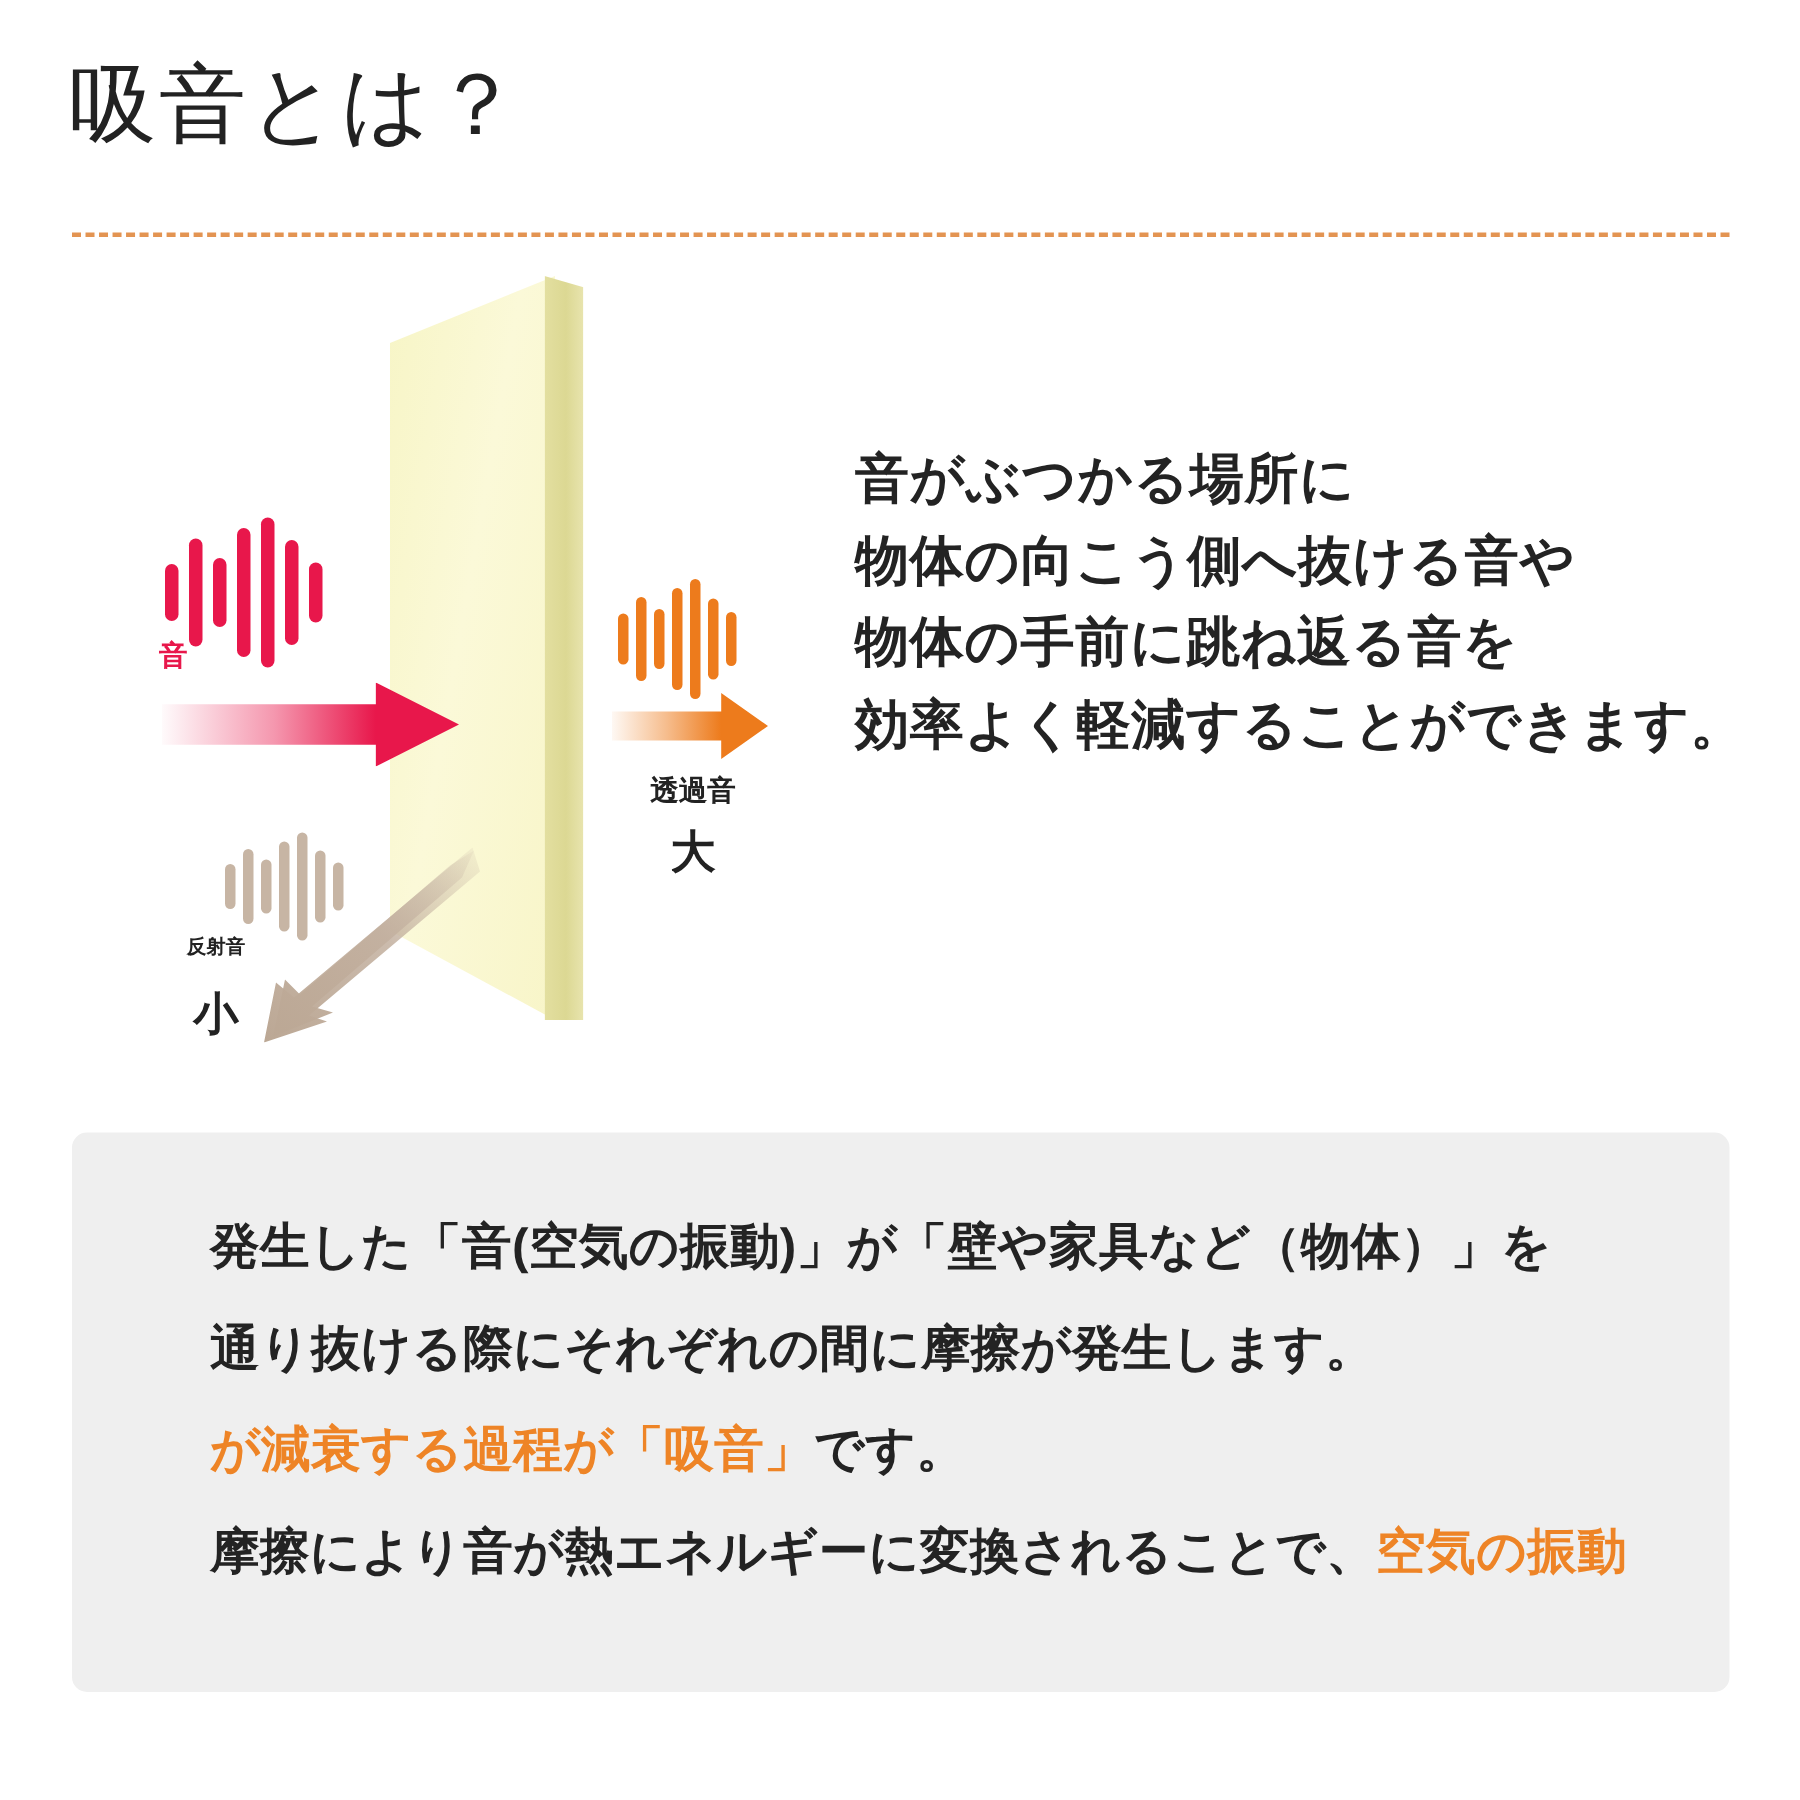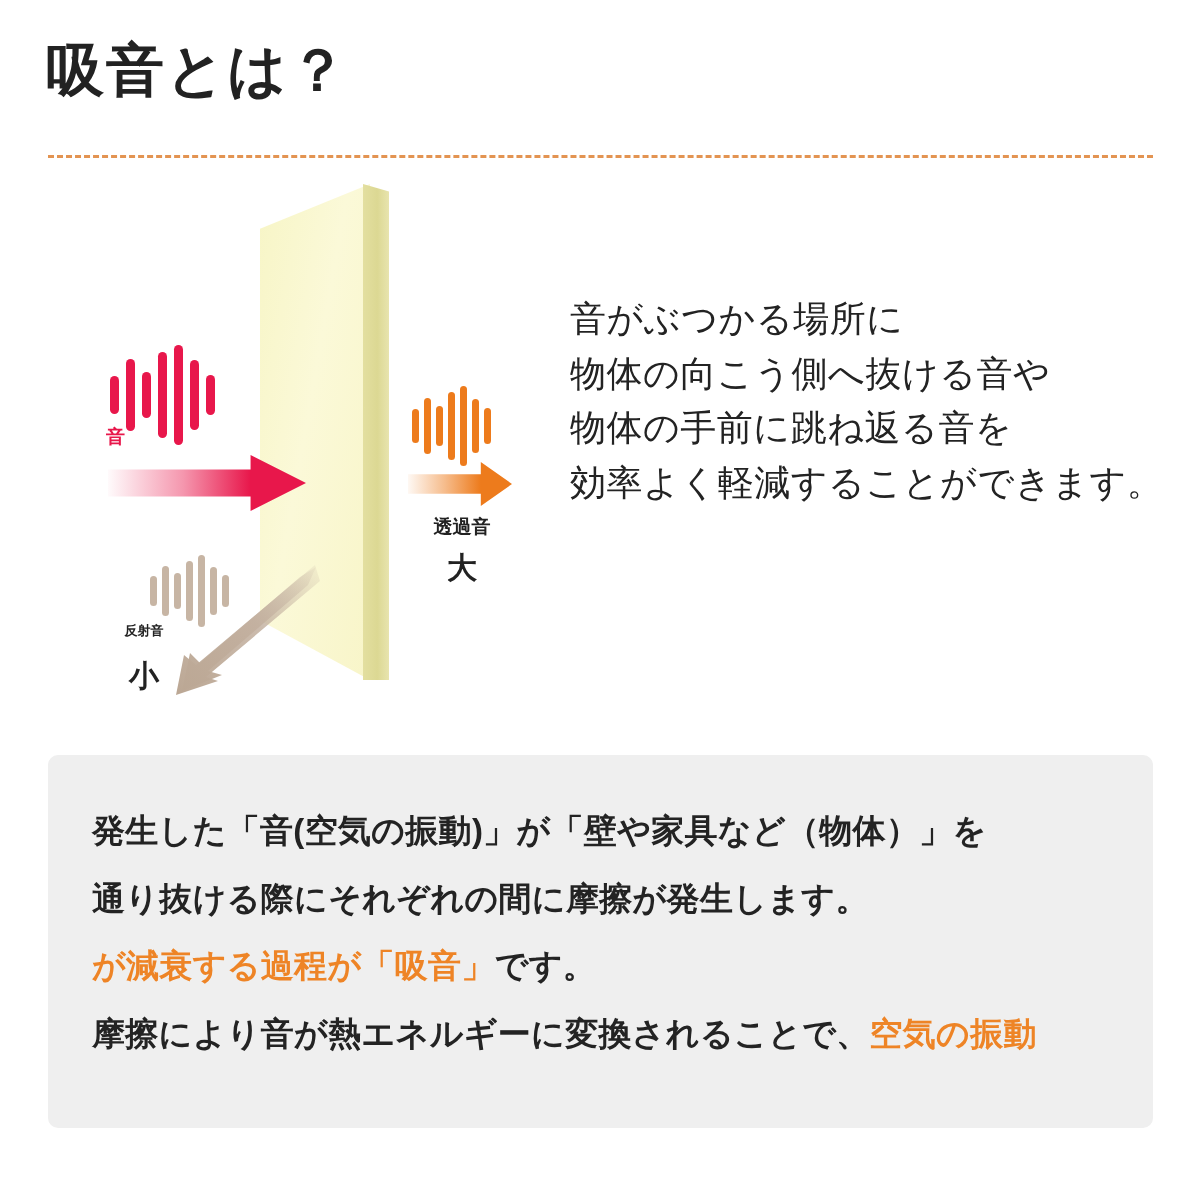--- a/index.html
+++ b/index.html
@@ -15,21 +15,21 @@
     overflow: hidden;
     position: relative;
   }
 
   
   .page-title {
     position: absolute;
     left: 46px;
     top: 38px;
     font-size: 58px;
-    font-weight: bold;
+    font-weight: normal;
     letter-spacing: 2px;
     color: #222222;
     line-height: 1.1;
   }
 
   
   .divider {
     position: absolute;
     left: 48px;
     top: 155px;
@@ -168,21 +168,21 @@
     text-align: center;
   }
 
   
   .description {
     position: absolute;
     left: 570px;
     top: 292px;
     width: 610px;
     font-size: 36px;
-    font-weight: normal;
+    font-weight: bold;
     line-height: 1.52;
     color: #232323;
     letter-spacing: 0.5px;
   }
   .description div { white-space: nowrap; }
 
   
   .note-box {
     position: absolute;
     left: 48px;
@@ -196,21 +196,21 @@
     position: absolute;
     left: 44px;
     top: 42px;
     right: 30px;
     font-size: 33px;
     font-weight: bold;
     line-height: 2.05;
     color: #232323;
     letter-spacing: 0.3px;
   }
-  .note-text div { white-space: nowrap; }
+  .note-text div { white-space: nowrap; margin-left: 48px; }
   .hl { color: #EE8426; }
 </style>
 </head>
 <body>
 
 <div class="page-title">吸音とは？</div>
 
 <div class="divider"></div>
 
 <div class="diagram">

